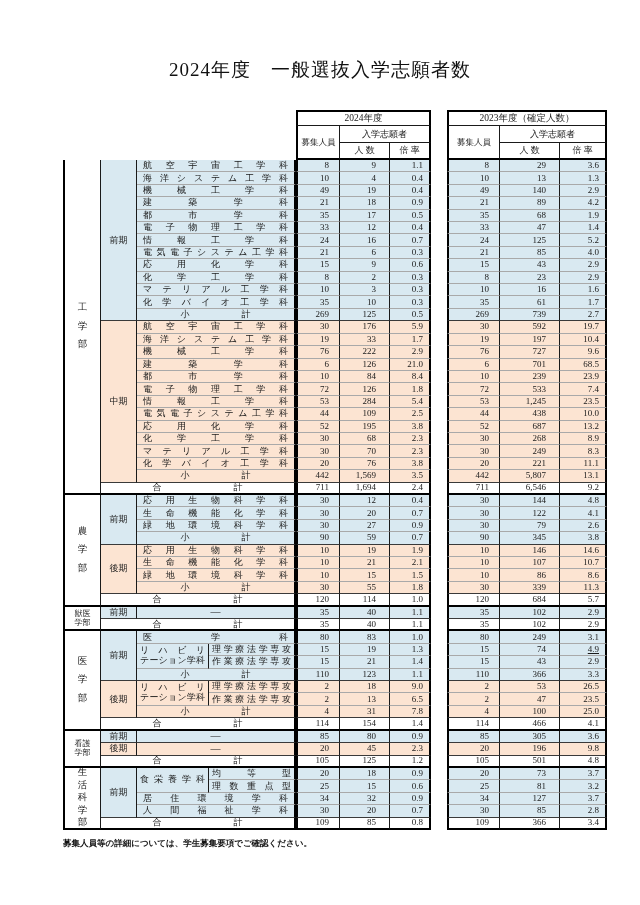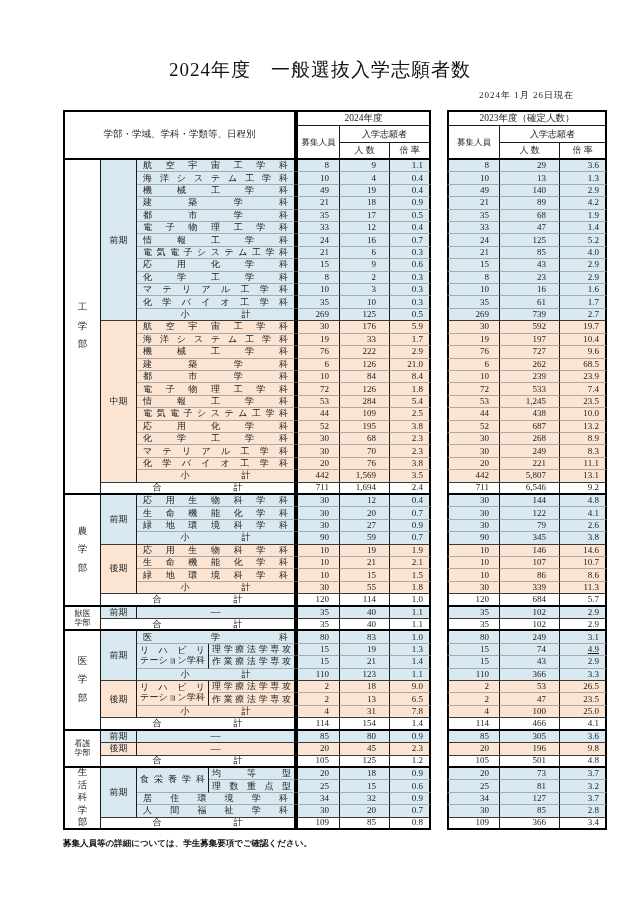--- a/index.html
+++ b/index.html
@@ -34,25 +34,23 @@
   .sub-pair{gap:52px;} .tot-pair{gap:72px;}
   .dash{justify-content:center;font-size:10px;}
   .footnote{position:absolute;left:63px;top:838px;font-size:8.5px;font-weight:bold;
             font-family:"Liberation Sans","DejaVu Sans",sans-serif;color:#111;}
 </style>
 </head>
 <body>
 
 <div class="page">
   <div class="title">2024年度　一般選抜入学志願者数</div>
-  <div class="asof">2024年 1月 26日現在</div>
 
   <div class="tbl" id="tbl" style="grid-template-rows: 16px 17px 17px repeat(54, 12.42px);">
 
-    <div class="cell ctr hdr bt2 bl2 br2 bbC" style="grid-column:1/span 4;grid-row:1/span 3;">学部・学域、学科・学類等、日程別</div>
 
     <div class="cell ctr hdr bt2 bl2 br2 bb1" style="grid-column:5/span 3;grid-row:1;">2024年度</div>
     <div class="cell ctr bl2 br1 bbC" style="grid-column:5;grid-row:2/span 2;font-size:8.5px;">募集人員</div>
     <div class="cell ctr bb1 br2" style="grid-column:6/span 2;grid-row:2;">入学志願者</div>
     <div class="cell ctr br1 bbC" style="grid-column:6;grid-row:3;">人 数</div>
     <div class="cell ctr br2 bbC" style="grid-column:7;grid-row:3;">倍 率</div>
 
     <div class="cell ctr hdr bt2 bl2 br2 bb1" style="grid-column:9/span 3;grid-row:1;">2023年度（確定人数）</div>
     <div class="cell ctr bl2 br1 bbC" style="grid-column:9;grid-row:2/span 2;font-size:8.5px;">募集人員</div>
     <div class="cell ctr bb1 br2" style="grid-column:10/span 2;grid-row:2;">入学志願者</div>
@@ -331,21 +329,21 @@
           <span>建</span>
           <span>築</span>
           <span>学</span>
           <span>科</span>
         </span>
       </div>
       <div class="cell num bl2 br1 v-rec bbA tpeach" style="grid-area: 20 / 5;">6</div>
       <div class="cell num br1 v-cnt bbA tpeach" style="grid-area: 20 / 6;">126</div>
       <div class="cell num br2 v-rat bbA tpeach" style="grid-area: 20 / 7;">21.0</div>
       <div class="cell num bl2 br1 v-rec bbA tpeach" style="grid-area: 20 / 9;">6</div>
-      <div class="cell num br1 v-cnt bbA tpeach" style="grid-area: 20 / 10;">262</div>
+      <div class="cell num br1 v-cnt bbA tpeach" style="grid-area: 20 / 10;">701</div>
       <div class="cell num br2 v-rat bbA tpeach" style="grid-area: 20 / 11;">68.5</div>
       <div class="cell name br2 bbA tpeach" style="grid-area: 21 / 3 / auto / span 2;">
         <span class="dist">
           <span>都</span>
           <span>市</span>
           <span>学</span>
           <span>科</span>
         </span>
       </div>
       <div class="cell num bl2 br1 v-rec bbA tpeach" style="grid-area: 21 / 5;">10</div>

